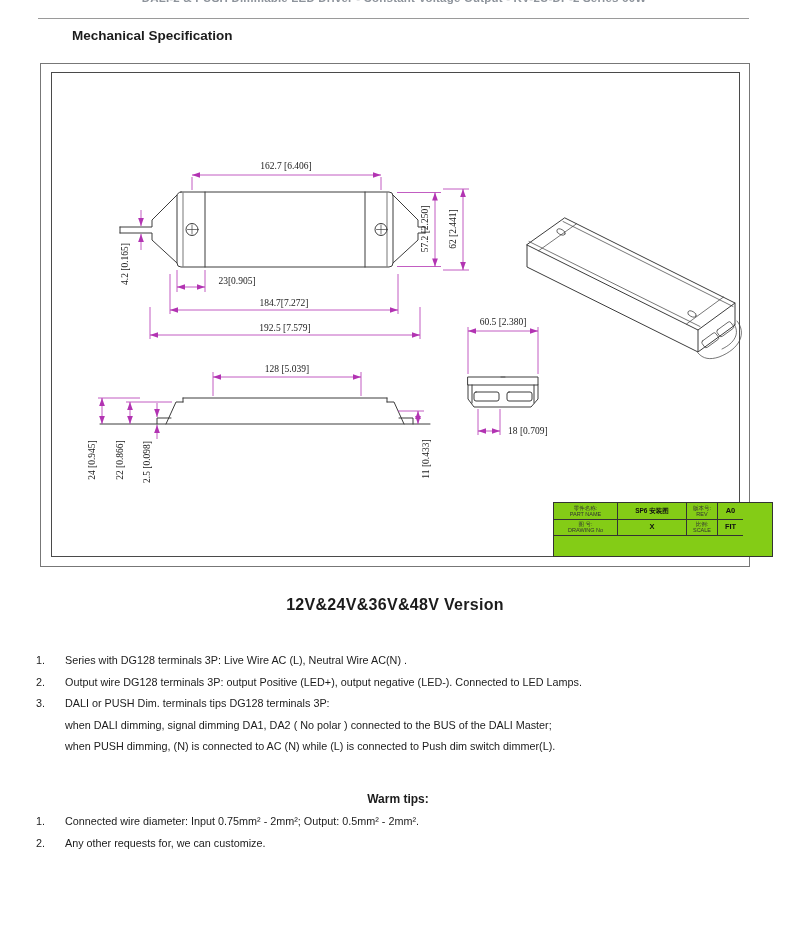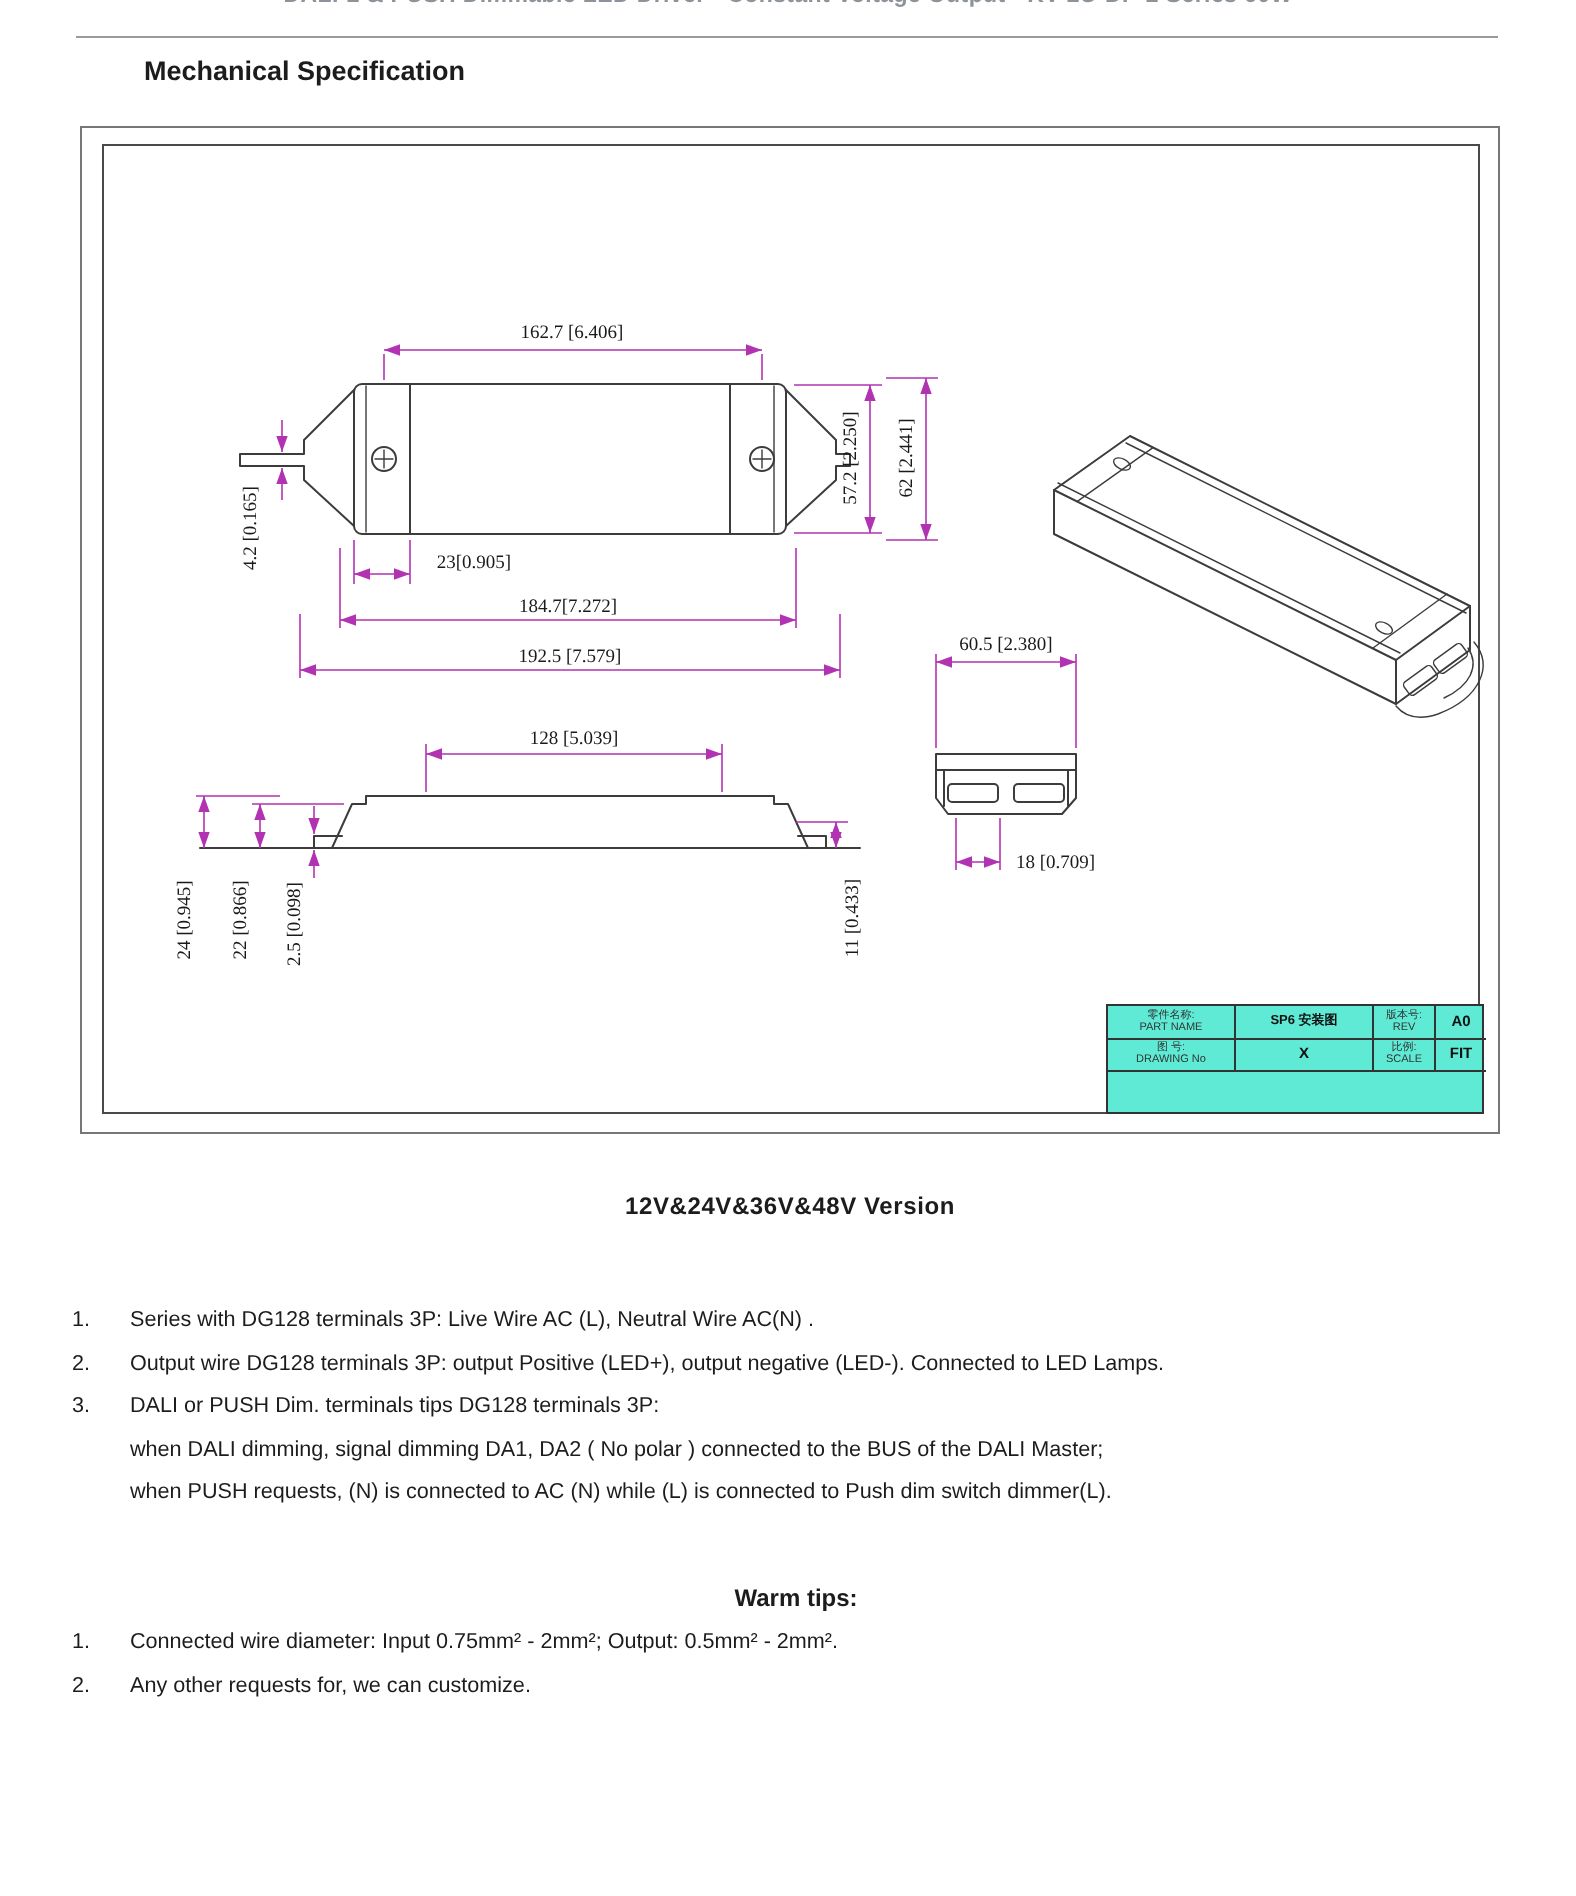--- a/index.html
+++ b/index.html
@@ -11,32 +11,32 @@
             color:var(--hdr);letter-spacing:.2px;white-space:nowrap;}
   .hdr-rule{position:absolute;top:18px;left:38px;width:711px;border-top:1px solid #9a9a9a;}
   .sec-title{position:absolute;left:36px;top:28px;margin:0;font-size:13.5px;font-weight:700;padding-left:36px;}
   .frame-outer{position:absolute;left:40px;top:63px;width:708px;height:502px;border:1px solid #777;}
   .frame-inner{position:absolute;left:51px;top:72px;width:687px;height:483px;border:1.5px solid #4a4a4a;}
   svg.drawing{position:absolute;left:40px;top:62px;width:710px;height:505px;}
   .ol{stroke:var(--line);stroke-width:1;fill:none;stroke-linecap:round;stroke-linejoin:round;}
   .ol2{stroke-width:.7;}
   .dl{stroke:var(--dim);stroke-width:.8;fill:none;}
   text.dt{font-family:"Liberation Serif",serif;font-size:9.5px;fill:#1a1a1a;}
-  .title-block{position:absolute;left:553px;top:502px;width:189px;height:55px;
+  .title-block{position:absolute;left:553px;top:502px;width:220px;height:55px;
      display:grid;grid-template-columns:64px 69px 31px 25px;grid-template-rows:1fr 1fr 1fr;
-     border:1px solid #333;background:#5eead4;box-sizing:border-box;}
+     border:1px solid #333;background:#84cc16;box-sizing:border-box;}
   .tb-cell{border-right:1px solid #333;border-bottom:1px solid #333;
      display:flex;flex-direction:column;align-items:center;justify-content:center;
      font-size:5.5px;line-height:6px;color:#333;overflow:hidden;text-align:center;}
   .tb-cell:nth-child(4n){border-right:none;}
   .tb-cell:nth-child(n+9){border-bottom:none;margin-top:20px;}
   .tb-val{font-size:7.5px;font-weight:600;color:#111;line-height:8px;}
   .tb-val-sm{font-size:6.5px;font-weight:600;color:#111;line-height:8px;}
   .caption{position:absolute;left:40px;top:596px;width:710px;text-align:center;
-     font-size:12px;font-weight:700;letter-spacing:.3px;}
+     font-size:16px;font-weight:700;letter-spacing:.3px;}
   .notes{position:absolute;left:36px;top:654px;width:724px;font-size:10.8px;}
   .note-line{display:flex;height:21.6px;align-items:flex-start;}
   .note-num{width:29px;flex:none;}
   .tips{position:absolute;left:36px;top:792px;width:724px;font-size:10.8px;}
   .tips-title{font-size:12px;font-weight:700;margin-bottom:9px;text-align:center;}
 </style>
 </head>
 <body>
 
 <div class="page">
@@ -259,21 +259,21 @@
     <div class="note-line">
       <span class="note-num">3.</span>
       <span>DALI or PUSH Dim. terminals tips DG128 terminals 3P:</span>
     </div>
     <div class="note-line">
       <span class="note-num"></span>
       <span>when DALI dimming, signal dimming DA1, DA2 ( No polar ) connected to the BUS of the DALI Master;</span>
     </div>
     <div class="note-line">
       <span class="note-num"></span>
-      <span>when PUSH requests, (N) is connected to AC (N) while (L) is connected to Push dim switch dimmer(L).</span>
+      <span>when PUSH dimming, (N) is connected to AC (N) while (L) is connected to Push dim switch dimmer(L).</span>
     </div>
   </div>
 
   <div class="tips">
     <div class="tips-title">Warm tips:</div>
     <div class="note-line">
       <span class="note-num">1.</span>
       <span>Connected wire diameter: Input 0.75mm² - 2mm²; Output: 0.5mm² - 2mm².</span>
     </div>
     <div class="note-line">

